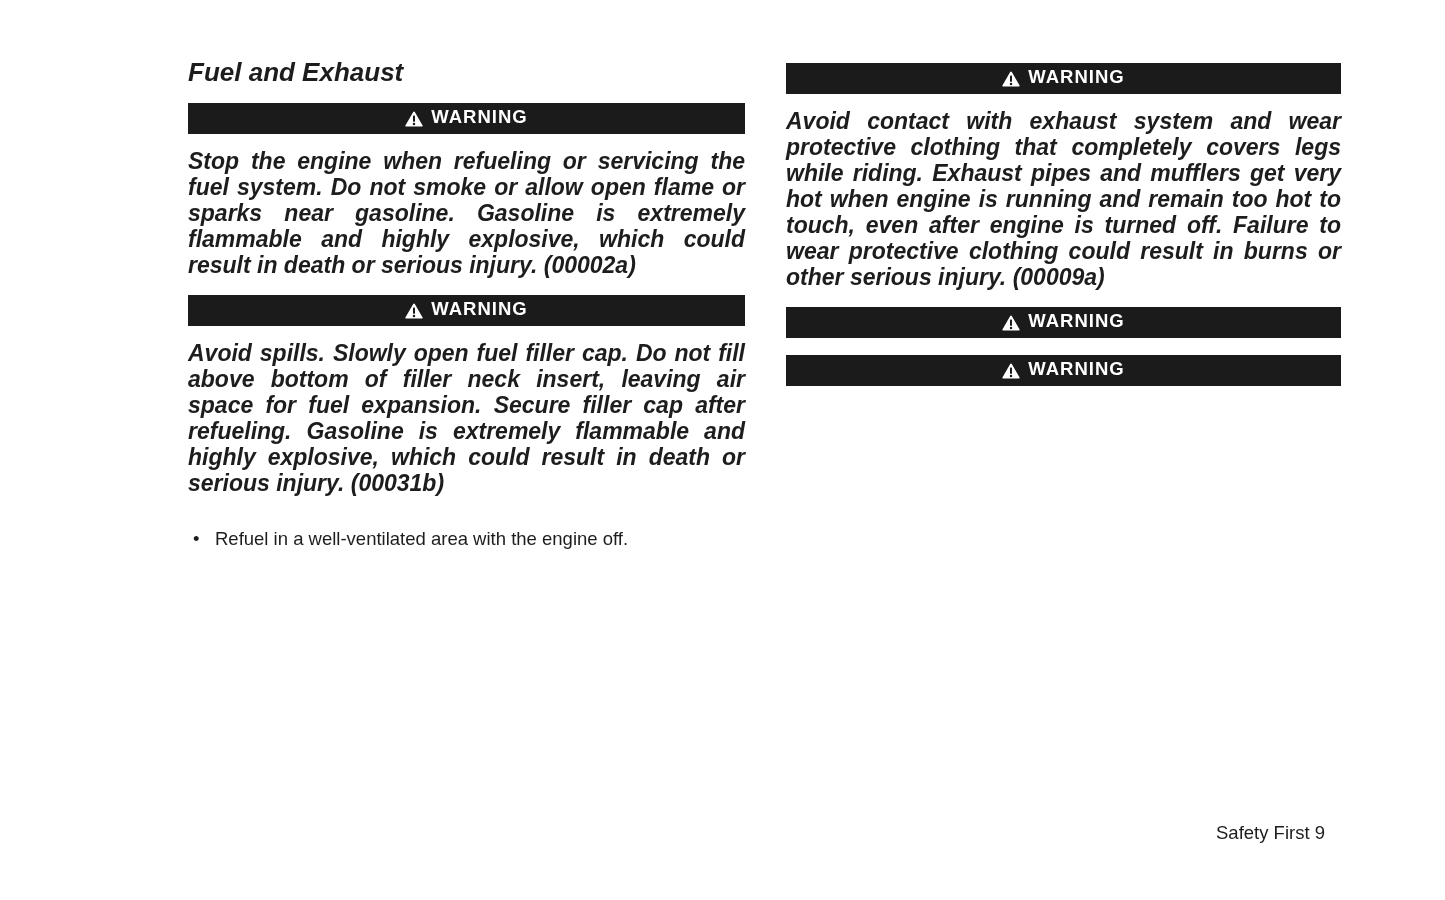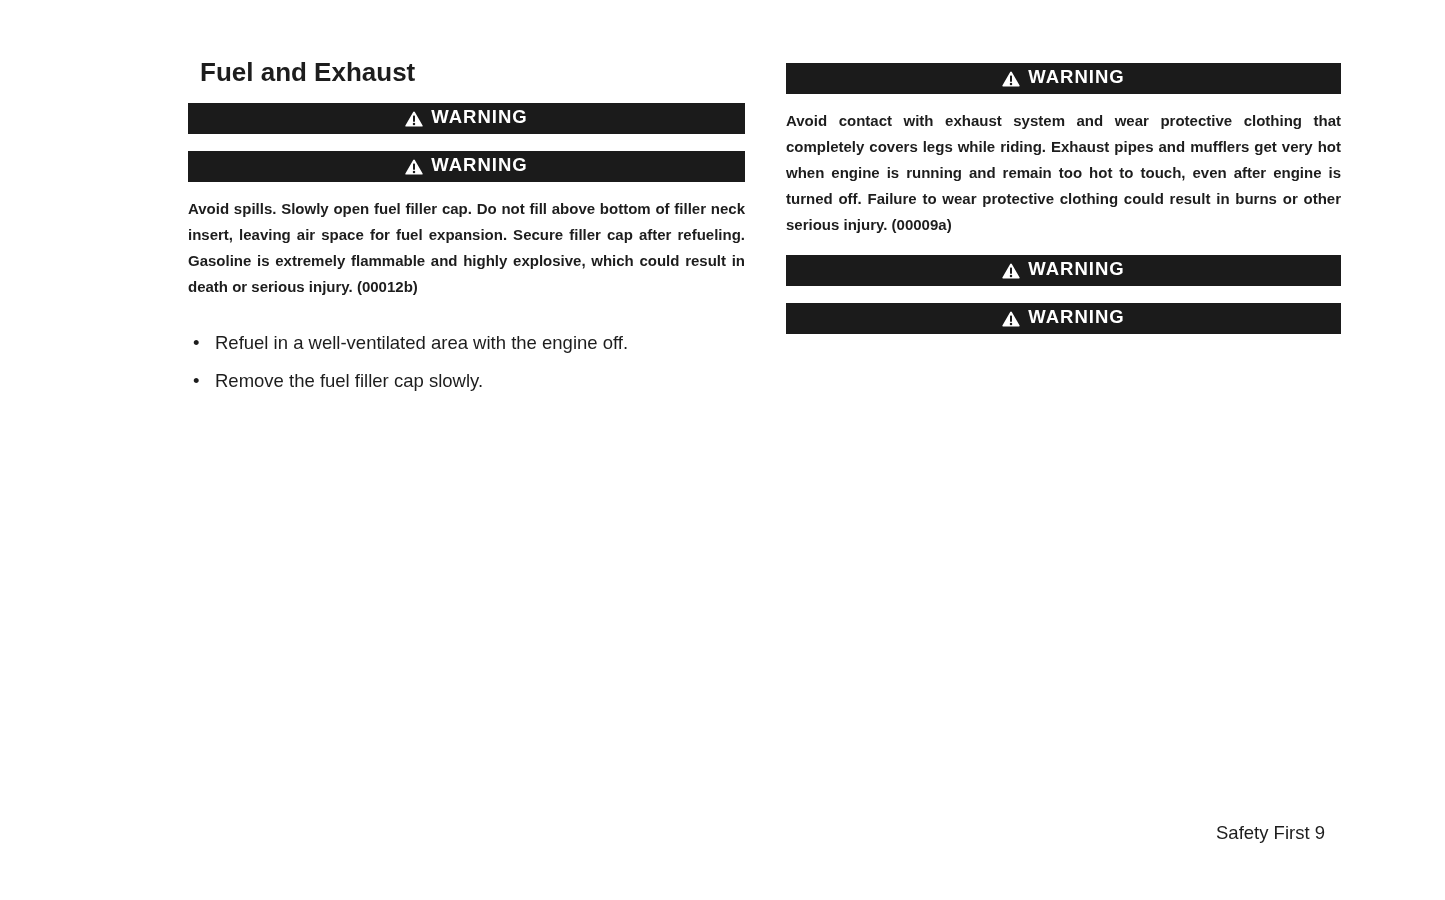--- a/index.html
+++ b/index.html
@@ -20,25 +20,26 @@
     width: 1445px;
     height: 900px;
     background: var(--page-bg, #ffffff);
     overflow: hidden;
   }
   .col { position: absolute; }
   .col-left  { left: 188px; top: 57px;  width: 557px; }
   .col-right { left: 786px; top: 63px;  width: 555px; }
 
   .page-title {
-    margin: 0 0 16px 12px;
+    margin: 0 0 16px 0;
     font-size: 26px;
     line-height: 30px;
     font-weight: bold;
     color: var(--body-text, #1d1d1d);
+    font-style: italic;
   }
 
   .warning-banner {
     height: 31px;
     margin: 17px 0 0 0;
     background: var(--banner-bg, #1b1b1b);
     color: var(--banner-text, #ffffff);
     display: flex;
     align-items: center;
     justify-content: center;
@@ -50,25 +51,26 @@
     font-weight: bold;
     letter-spacing: 1px;
     line-height: 1;
     transform: translateY(-1px);
   }
   .tri { display: inline-flex; align-items: center; }
   .tri svg { display: block; }
 
   .warning-text {
     margin: 14px 0 0 0;
-    font-size: 15px;
+    font-size: 23px;
     line-height: 26px;
     font-weight: bold;
     text-align: justify;
     color: var(--body-text, #1d1d1d);
+    font-style: italic;
   }
 
   .bullet-list {
     list-style: none;
     margin: 30px 0 0 0;
     padding: 0;
     font-size: 18.5px;
     line-height: 26px;
   }
   .bullet-item {
@@ -106,36 +108,36 @@
     <div class="warning-banner first">
       <span class="tri">
         <svg width="18" height="16" viewBox="0 0 18 16" aria-hidden="true">
           <path d="M9 0.6 C9.35 0.6 9.65 0.78 9.82 1.08 L17.6 14.4 C17.95 15 17.55 15.5 16.9 15.5 L1.1 15.5 C0.45 15.5 0.05 15 0.4 14.4 L8.18 1.08 C8.35 0.78 8.65 0.6 9 0.6 Z" fill="#ffffff"></path>
           <rect x="8" y="4.6" width="2" height="6.2" rx="0.6" fill="#1b1b1b"></rect>
           <circle cx="9" cy="13" r="1.25" fill="#1b1b1b"></circle>
         </svg>
       </span>
       <span class="banner-label">WARNING</span>
     </div>
+    <p class="warning-text">Stop the engine when refueling or servicing the fuel system. Do not smoke or allow open flame or sparks near gasoline. Gasoline is extremely flammable and highly explosive, which could result in death or serious injury. (00002a)</p>
 
     <div class="warning-banner">
       <span class="tri">
         <svg width="18" height="16" viewBox="0 0 18 16" aria-hidden="true">
           <path d="M9 0.6 C9.35 0.6 9.65 0.78 9.82 1.08 L17.6 14.4 C17.95 15 17.55 15.5 16.9 15.5 L1.1 15.5 C0.45 15.5 0.05 15 0.4 14.4 L8.18 1.08 C8.35 0.78 8.65 0.6 9 0.6 Z" fill="#ffffff"></path>
           <rect x="8" y="4.6" width="2" height="6.2" rx="0.6" fill="#1b1b1b"></rect>
           <circle cx="9" cy="13" r="1.25" fill="#1b1b1b"></circle>
         </svg>
       </span>
       <span class="banner-label">WARNING</span>
     </div>
-    <p class="warning-text">Avoid spills. Slowly open fuel filler cap. Do not fill above bottom of filler neck insert, leaving air space for fuel expansion. Secure filler cap after refueling. Gasoline is extremely flammable and highly explosive, which could result in death or serious injury. (00012b)</p>
+    <p class="warning-text">Avoid spills. Slowly open fuel filler cap. Do not fill above bottom of filler neck insert, leaving air space for fuel expansion. Secure filler cap after refueling. Gasoline is extremely flammable and highly explosive, which could result in death or serious injury. (00031b)</p>
 
     <ul class="bullet-list">
       <li class="bullet-item">Refuel in a well-ventilated area with the engine off.</li>
-      <li class="bullet-item">Remove the fuel filler cap slowly.</li>
     </ul>
 
   </div>
 
   <div class="col col-right">
 
     <div class="warning-banner first">
       <span class="tri">
         <svg width="18" height="16" viewBox="0 0 18 16" aria-hidden="true">
           <path d="M9 0.6 C9.35 0.6 9.65 0.78 9.82 1.08 L17.6 14.4 C17.95 15 17.55 15.5 16.9 15.5 L1.1 15.5 C0.45 15.5 0.05 15 0.4 14.4 L8.18 1.08 C8.35 0.78 8.65 0.6 9 0.6 Z" fill="#ffffff"></path>

